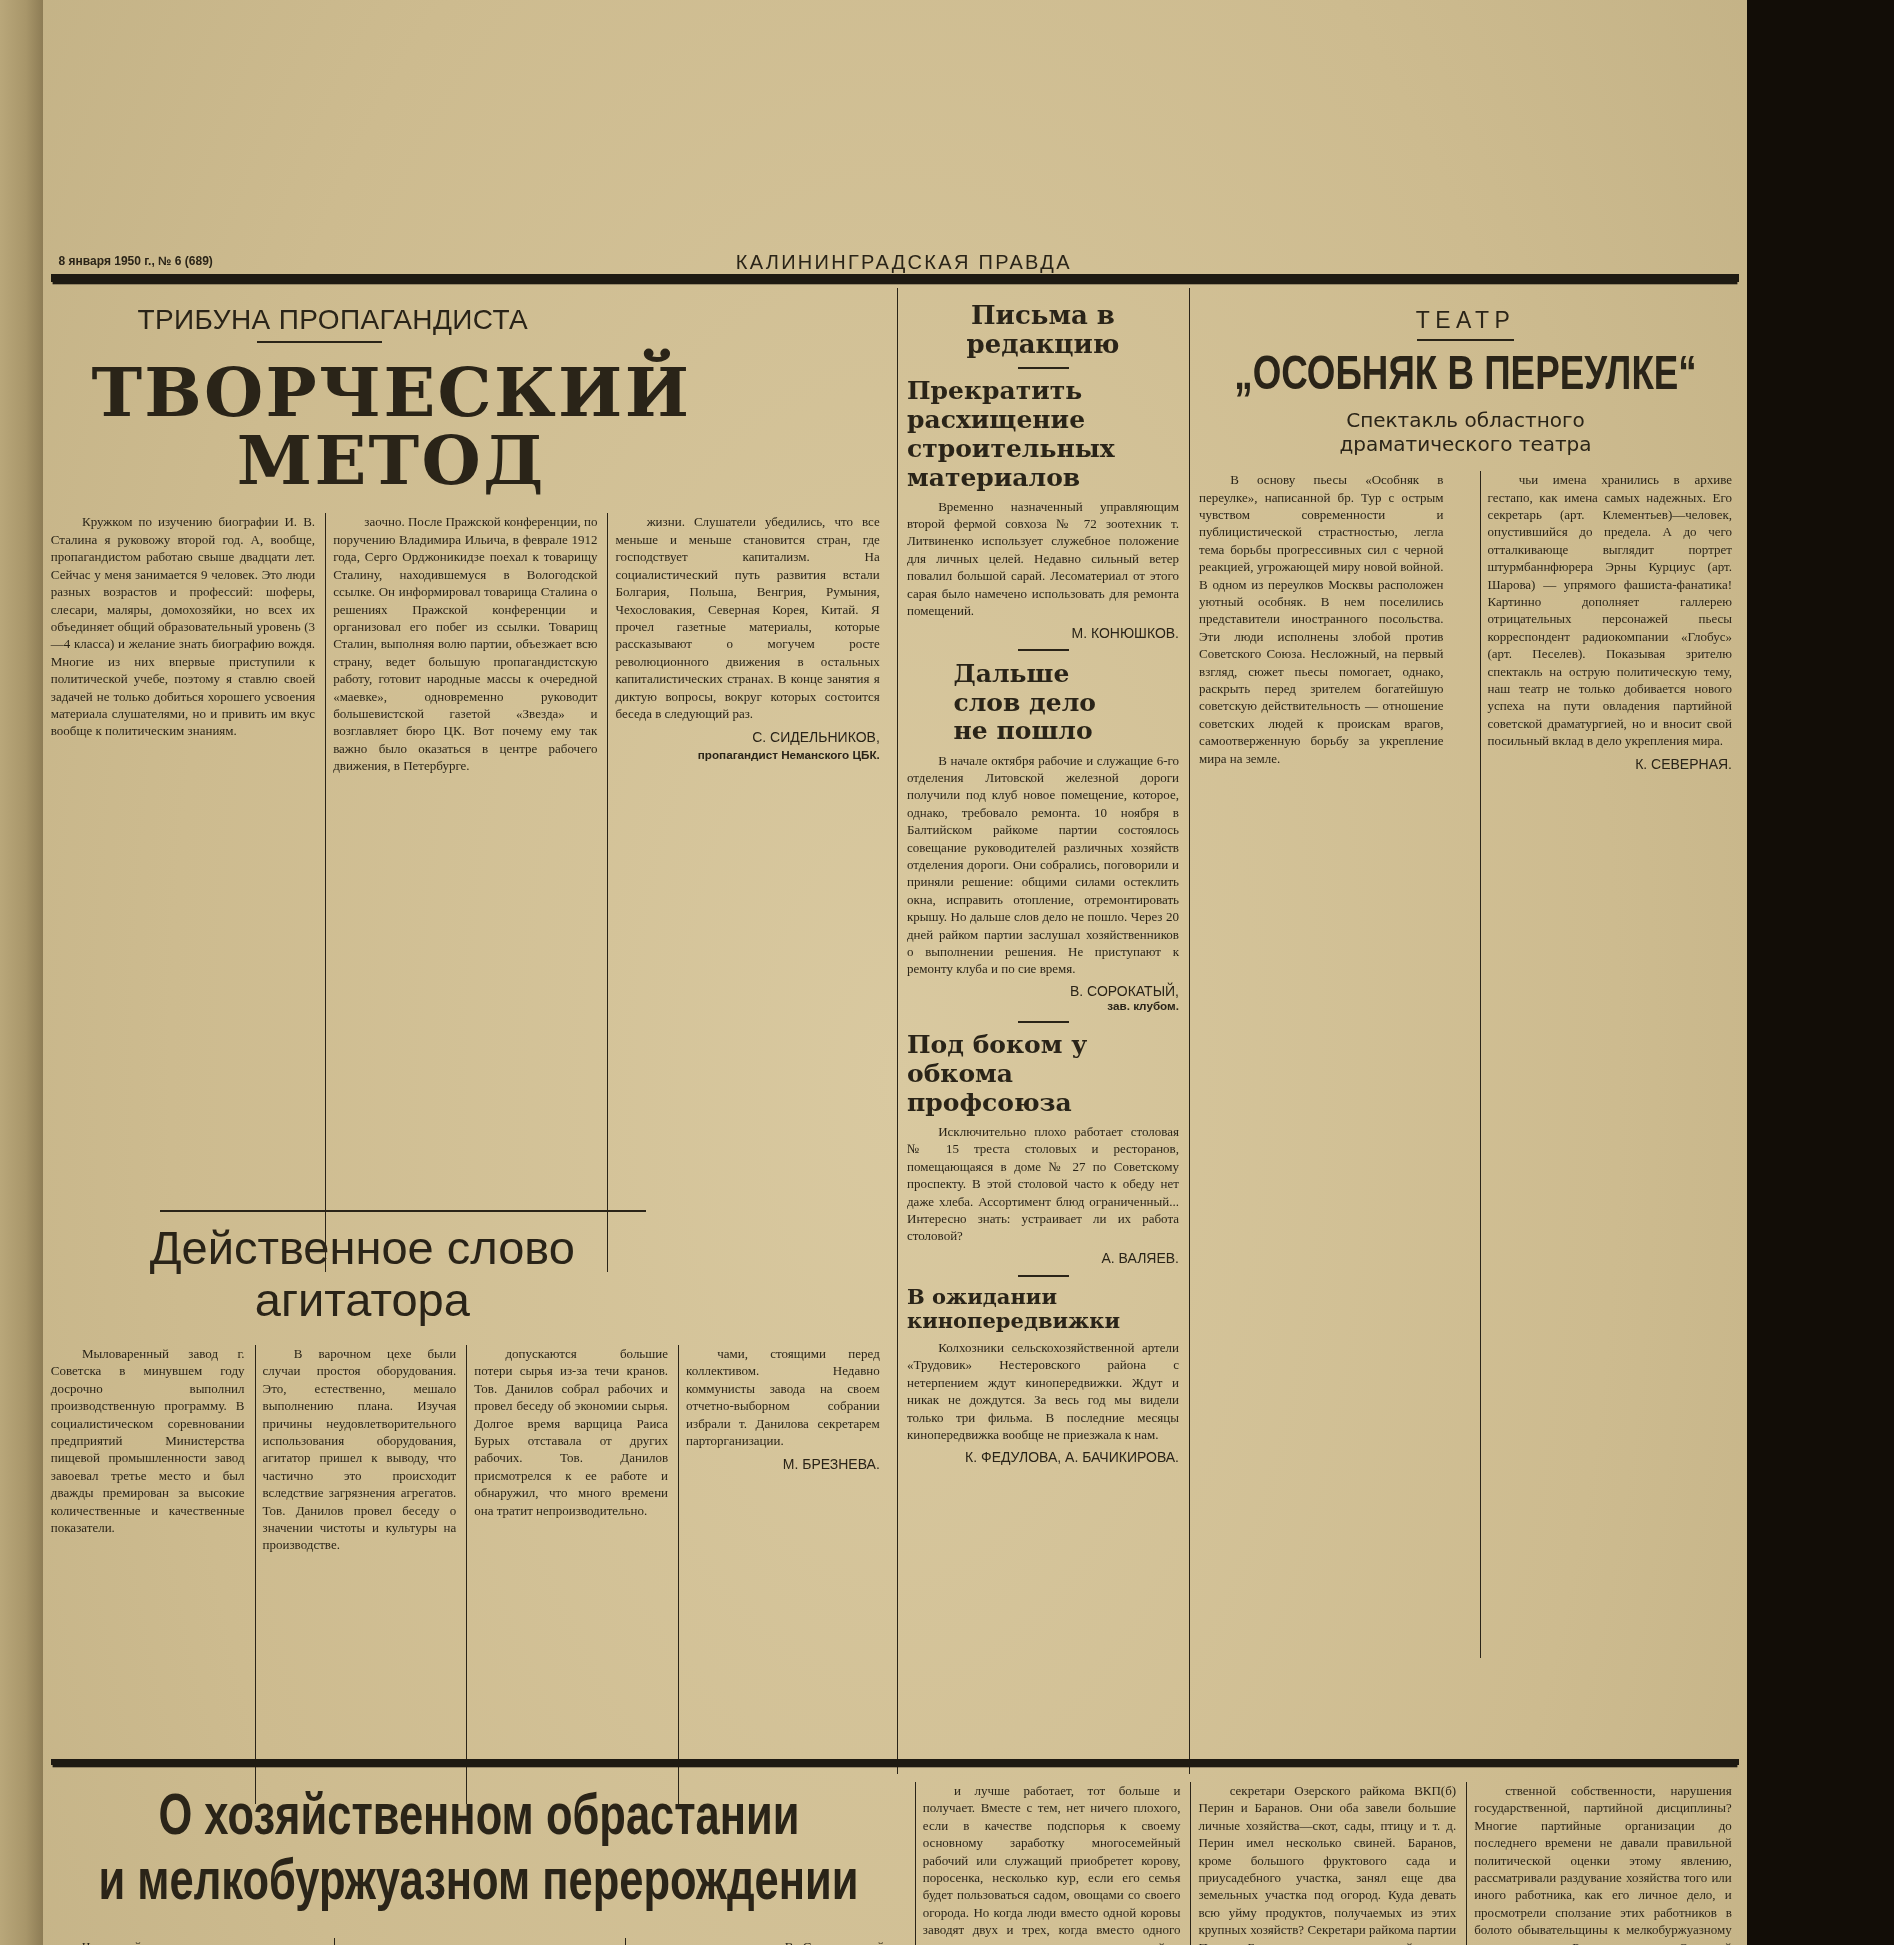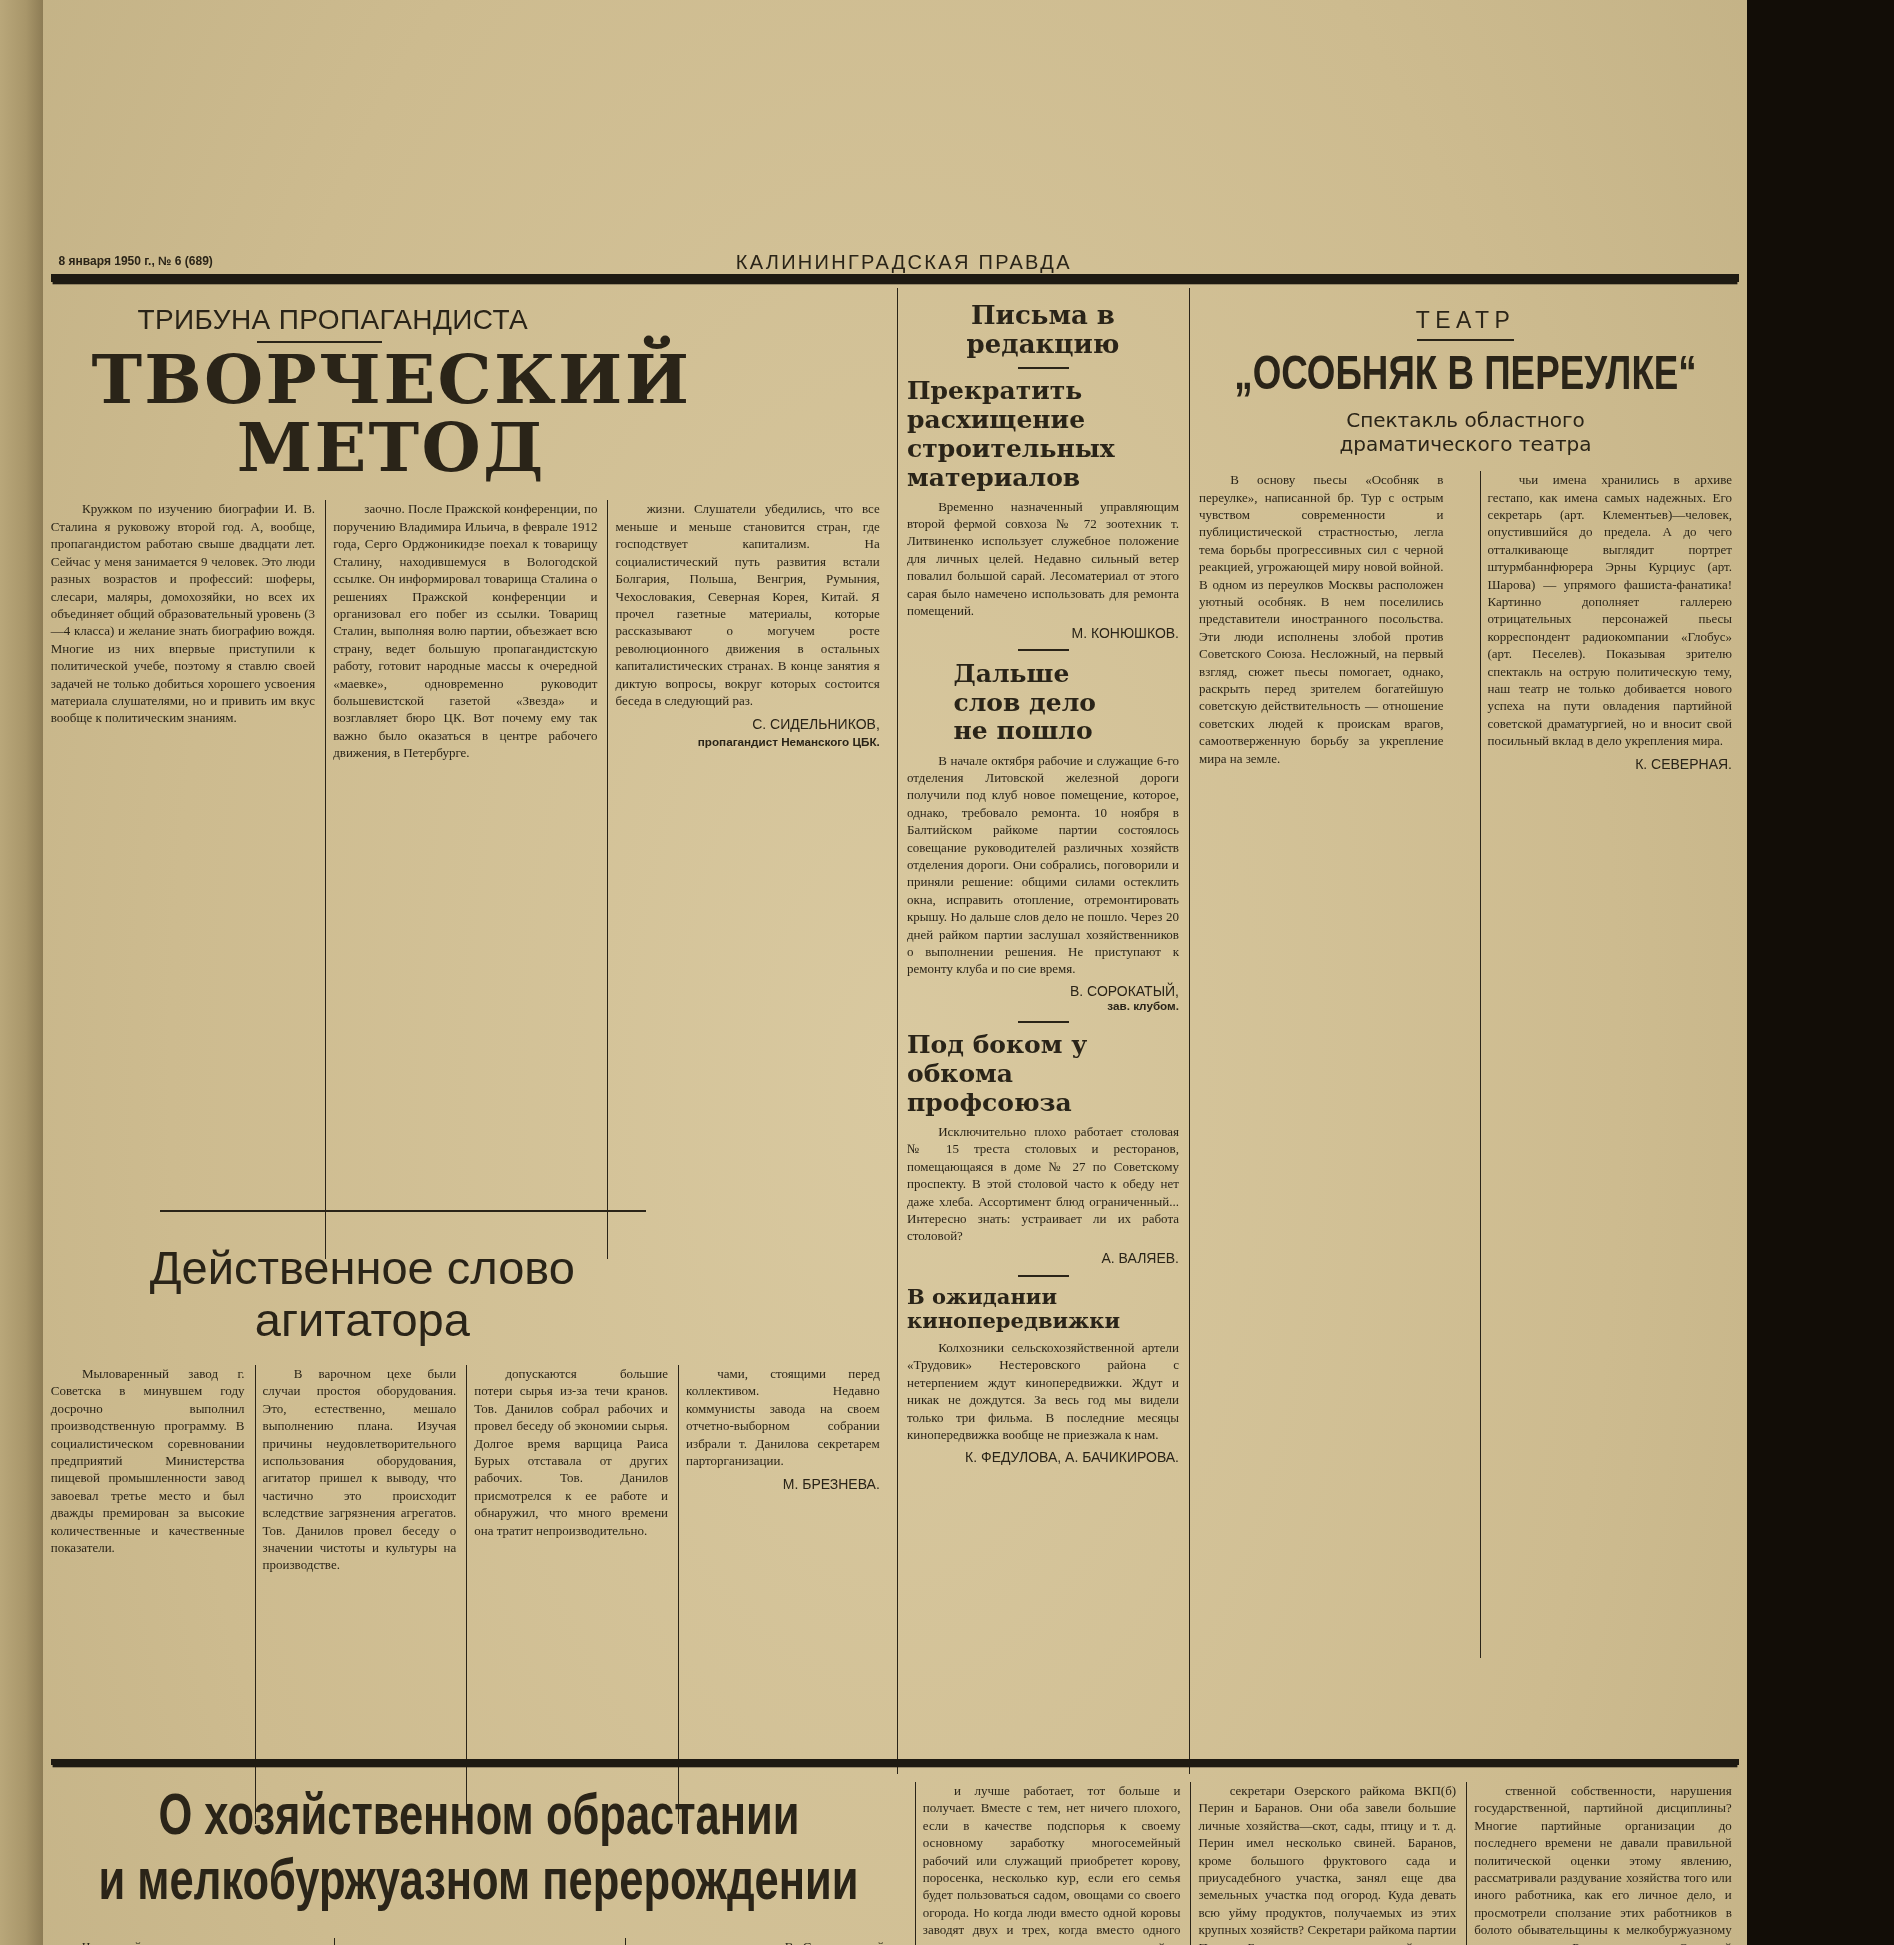--- a/index.html
+++ b/index.html
@@ -52,40 +52,40 @@
 
   <div class="mast">
     <div class="date">8 января 1950 г., № 6 (689)</div>
     <div class="paper">КАЛИНИНГРАДСКАЯ ПРАВДА</div>
   </div>
   <div class="rule-thick" style="top:274px;left:7.8px;right:7.8px;"></div>
 
   <div class="section" style="left:7.8px;top:304px;width:829px;">
     <div class="kicker" style="width:564px;">ТРИБУНА ПРОПАГАНДИСТА</div>
     <div class="kicker-underline" style="margin-left:206px;"></div>
-    <div class="headline-xl" style="width:681px;margin-top:2px;">ТВОРЧЕСКИЙ МЕТОД</div>
+    <div class="headline-xl" style="width:681px;margin-top:15px;">ТВОРЧЕСКИЙ МЕТОД</div>
     <div class="cols" style="margin-top:19.5px;height:759px;">
       <div class="col">
           <p>Кружком по изучению биографии И. В. Сталина я руковожу второй год. А, вообще, пропагандистом работаю свыше двадцати лет. Сейчас у меня занимается 9 человек. Это люди разных возрастов и профессий: шоферы, слесари, маляры, домохозяйки, но всех их объединяет общий образовательный уровень (3—4 класса) и желание знать биографию вождя. Многие из них впервые приступили к политической учебе, поэтому я ставлю своей задачей не только добиться хорошего усвоения материала слушателями, но и привить им вкус вообще к политическим знаниям.</p>
         </div>
       <div class="col sep">
           <p>заочно. После Пражской конференции, по поручению Владимира Ильича, в феврале 1912 года, Серго Орджоникидзе поехал к товарищу Сталину, находившемуся в Вологодской ссылке. Он информировал товарища Сталина о решениях Пражской конференции и организовал его побег из ссылки. Товарищ Сталин, выполняя волю партии, объезжает всю страну, ведет большую пропагандистскую работу, готовит народные массы к очередной «маевке», одновременно руководит большевистской газетой «Звезда» и возглавляет бюро ЦК. Вот почему ему так важно было оказаться в центре рабочего движения, в Петербурге.</p>
         </div>
       <div class="col sep">
           <p>жизни. Слушатели убедились, что все меньше и меньше становится стран, где господствует капитализм. На социалистический путь развития встали Болгария, Польша, Венгрия, Румыния, Чехословакия, Северная Корея, Китай. Я прочел газетные материалы, которые рассказывают о могучем росте революционного движения в остальных капиталистических странах. В конце занятия я диктую вопросы, вокруг которых состоится беседа в следующий раз.</p>
         <div class="byline">С. СИДЕЛЬНИКОВ,</div>
         <div class="byline-sub">пропагандист Неманского ЦБК.</div>
       </div>
     </div>
   </div>
 
   <div class="hline" style="left:117px;top:1210px;width:486px;"></div>
 
   <div class="section" style="left:7.8px;top:1222px;width:829px;">
-    <div class="headline-sans" style="width:623px;margin-top:20px;">Действенное слово агитатора</div>
+    <div class="headline-sans" style="width:623px;">Действенное слово агитатора</div>
     <div class="cols" style="margin-top:19.5px;height:459px;">
       <div class="col">
           <p>Мыловаренный завод г. Советска в минувшем году досрочно выполнил производственную программу. В социалистическом соревновании предприятий Министерства пищевой промышленности завод завоевал третье место и был дважды премирован за высокие количественные и качественные показатели.</p>
         </div>
       <div class="col sep">
           <p>В варочном цехе были случаи простоя оборудования. Это, естественно, мешало выполнению плана. Изучая причины неудовлетворительного использования оборудования, агитатор пришел к выводу, что частично это происходит вследствие загрязнения агрегатов. Тов. Данилов провел беседу о значении чистоты и культуры на производстве.</p>
         </div>
       <div class="col sep">
           <p>допускаются большие потери сырья из-за течи кранов. Тов. Данилов собрал рабочих и провел беседу об экономии сырья. Долгое время варщица Раиса Бурых отставала от других рабочих. Тов. Данилов присмотрелся к ее работе и обнаружил, что много времени она тратит непроизводительно.</p>
         </div>

